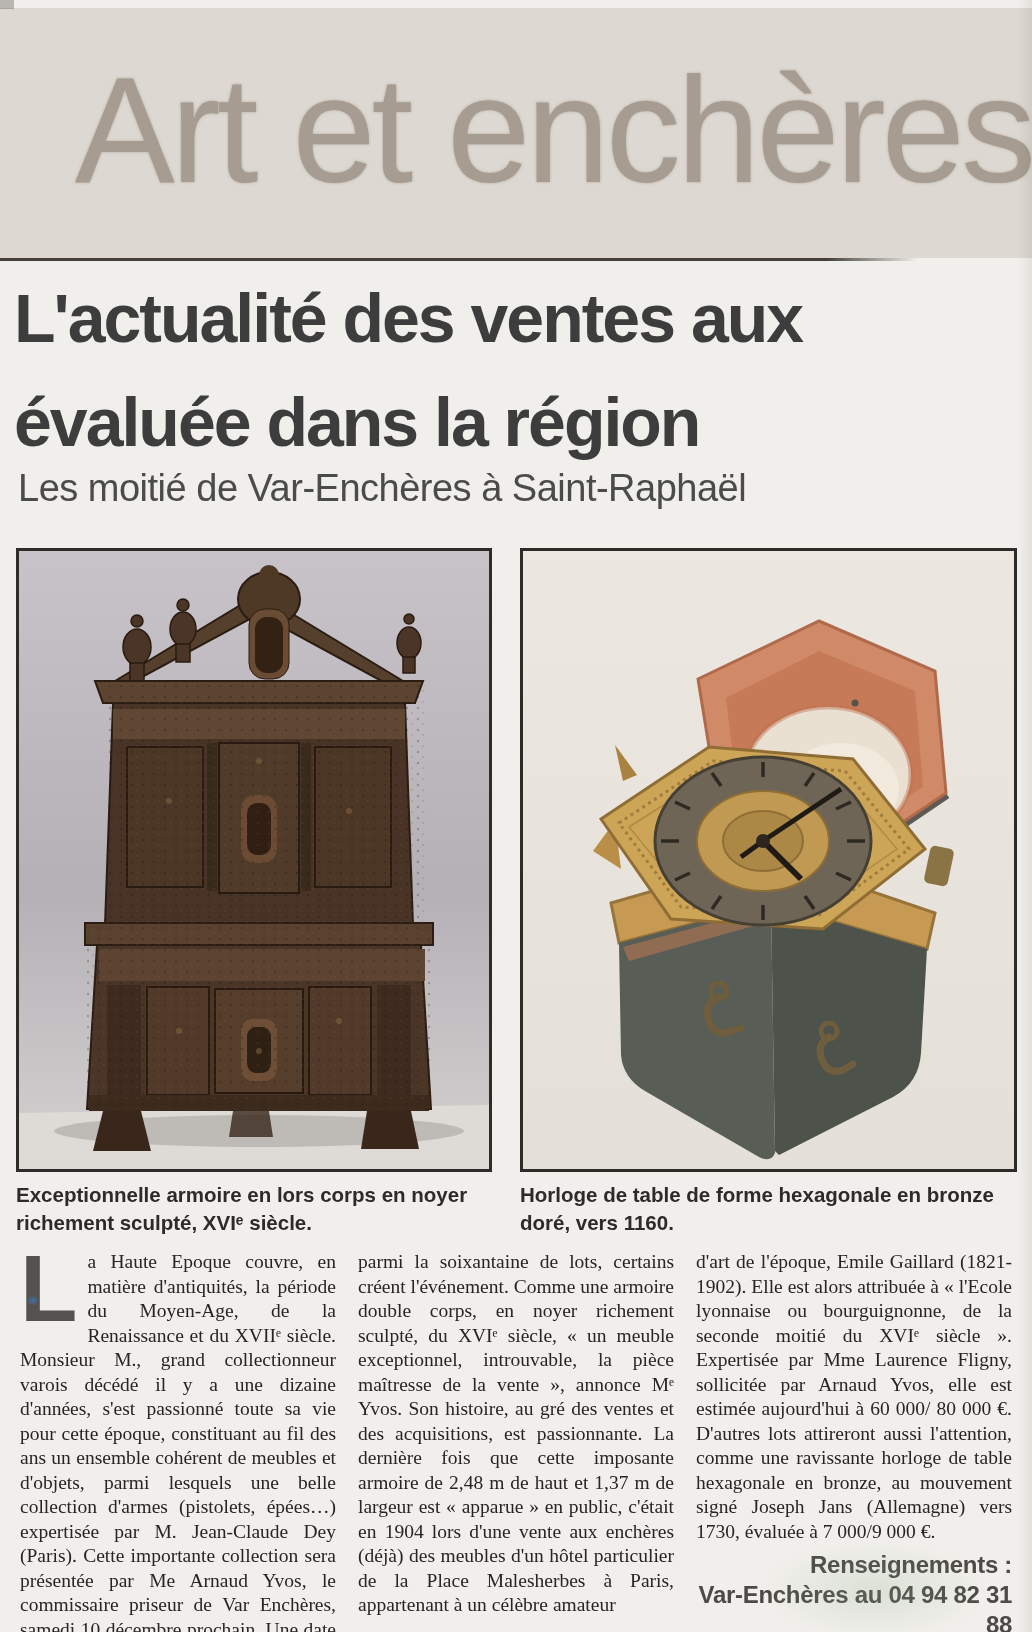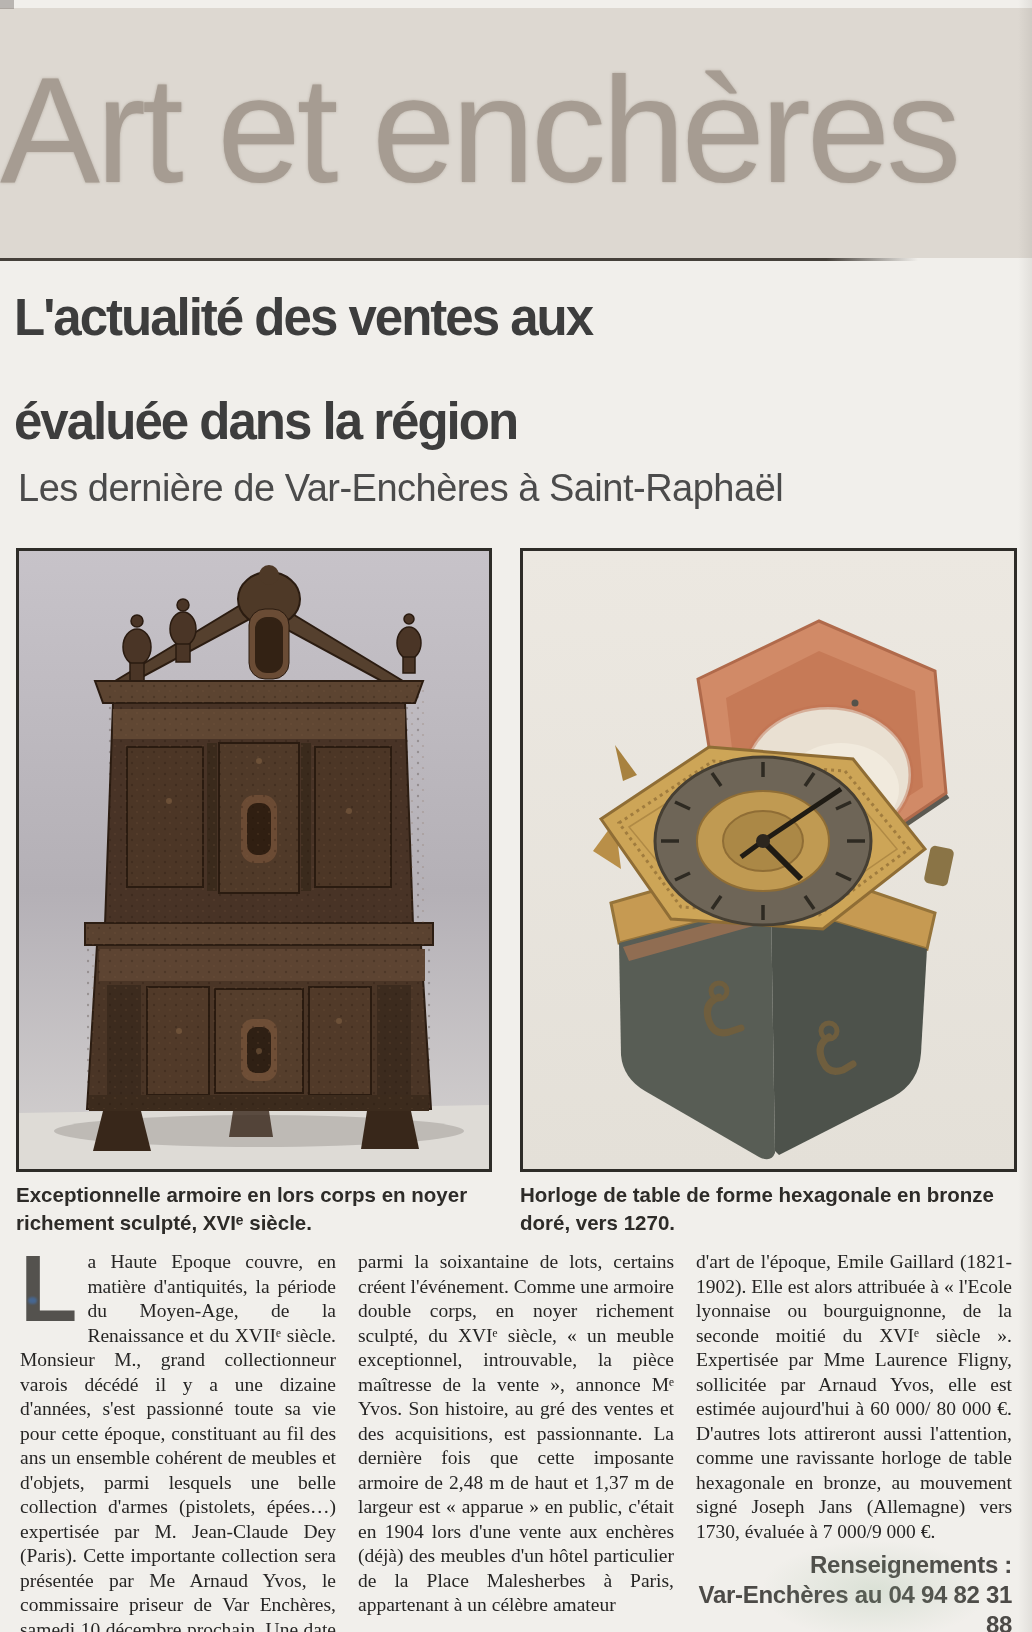--- a/index.html
+++ b/index.html
@@ -1,27 +1,27 @@
 <!DOCTYPE html>
 <html><head>
 <meta charset="utf-8">
 <style>
   html,body{margin:0;padding:0;background:#e6e4e0;}
   .page{position:relative;width:1032px;height:1632px;background:#f1efeb;overflow:hidden;
         font-family:"Liberation Sans","DejaVu Sans",sans-serif;}
   
   .banner{position:absolute;left:0;top:8px;width:1032px;height:250px;background:#ddd8d1;}
-  .banner-text{margin:0;padding-top:22px;text-align:left;font-size:150px;line-height:200px;
+  .banner-text{margin:0;padding-top:22px;text-align:right;font-size:150px;line-height:200px;
         font-weight:400;color:#a69c92;letter-spacing:-4px;
         text-shadow:0 0 3px rgba(166,156,146,.75);}
   .rule{position:absolute;left:0;top:258px;height:3px;width:918px;
         background:linear-gradient(to right,#45403a 90%,rgba(69,64,58,0));}
   
   .headline{position:absolute;left:14px;top:266px;width:1005px;margin:0;
-        font-size:51px;line-height:104px;font-weight:bold;letter-spacing:-2px;color:#3d3d3d;}
+        font-size:68px;line-height:104px;font-weight:bold;letter-spacing:-2px;color:#3d3d3d;}
   .subtitle{position:absolute;left:18px;top:466px;width:1000px;
         font-size:38px;line-height:44px;font-weight:400;color:#4b4b4b;letter-spacing:-0.5px;}
   
   .figure{position:absolute;margin:0;}
   .fig-left{left:16px;top:548px;}
   .fig-right{left:520px;top:548px;}
   .photo{display:block;border:3px solid #2e2c28;}
   .caption{position:absolute;top:1181px;font-weight:bold;font-size:20.5px;line-height:28px;
         color:#2d2b28;}
   .cap-left{left:16px;width:494px;}
@@ -51,21 +51,21 @@
 
   <div class="banner">
     <div class="banner-text">Art et enchères</div>
   </div>
   <div class="rule"></div>
 
   <h1 class="headline">
     <div>L'actualité des ventes aux</div>
     <div>évaluée dans la région</div>
   </h1>
-  <div class="subtitle">Les dernière de Var-Enchères à Saint-Raphaël</div>
+  <div class="subtitle">Les moitié de Var-Enchères à Saint-Raphaël</div>
 
   <figure class="figure fig-left">
     <svg class="photo" width="470" height="618" viewBox="0 0 470 618" role="img">
       <defs>
         <linearGradient id="bgL" x1="0" y1="0" x2="0" y2="1">
           <stop offset="0" stop-color="#c7c3c9"></stop>
           <stop offset="0.55" stop-color="#b4b0b6"></stop>
           <stop offset="1" stop-color="#d5d2d1"></stop>
         </linearGradient>
         <pattern id="carve" width="11" height="11" patternUnits="userSpaceOnUse">
@@ -200,21 +200,21 @@
         <ellipse cx="240" cy="290" rx="40" ry="30" fill="#ab8846" stroke="#8f6d35" stroke-width="2"></ellipse>
         <line x1="240" y1="290" x2="318" y2="238" stroke="#1f1b14" stroke-width="5"></line>
         <line x1="240" y1="290" x2="218" y2="306" stroke="#1f1b14" stroke-width="5"></line>
         <line x1="240" y1="290" x2="278" y2="328" stroke="#1f1b14" stroke-width="6"></line>
         <circle cx="240" cy="290" r="7" fill="#2c261e"></circle>
       </g>
     </svg>
   </figure>
 
   <div class="caption cap-left">Exceptionnelle armoire en lors corps en noyer richement sculpté,  XVIᵉ siècle.</div>
-  <div class="caption cap-right">Horloge de table de forme hexagonale en bronze doré, vers 1270.</div>
+  <div class="caption cap-right">Horloge de table de forme hexagonale en bronze doré, vers 1160.</div>
 
   <div class="article">
     <div class="colx">
       <span class="dropcap">L</span><span>a Haute Epoque couvre, en matière d'antiquités, la période du Moyen-Age, de la Renaissance et du XVIIᵉ siècle. Monsieur M., grand collectionneur varois décédé il y a une dizaine d'années, s'est passionné toute sa vie pour cette époque, constituant au fil des ans un ensemble cohérent de meubles et d'objets, parmi lesquels une belle collection d'armes (pistolets, épées…) expertisée par M. Jean-Claude Dey (Paris). Cette importante collection sera présentée par Me Arnaud Yvos, le commissaire priseur de Var Enchères, samedi 10 décembre prochain. Une date à cocher sur son agenda car,</span>
     </div>
     <div class="colx">
       <span>parmi la soixantaine de lots, certains créent l'événement. Comme une armoire double corps, en noyer richement sculpté, du XVIᵉ siècle, « un meuble exceptionnel, introuvable, la pièce maîtresse de la vente », annonce Mᵉ Yvos. Son histoire, au gré des ventes et des acquisitions, est passionnante. La dernière fois que cette imposante armoire de 2,48 m de haut et 1,37 m de largeur est « apparue » en public, c'était en 1904 lors d'une vente aux enchères (déjà) des meubles d'un hôtel particulier de la Place Malesherbes à Paris, appartenant à un célèbre amateur</span>
     </div>
     <div class="colx">
       <span>d'art de l'époque, Emile Gaillard (1821-1902). Elle est alors attribuée à « l'Ecole lyonnaise ou bourguignonne, de la seconde moitié du XVIᵉ siècle ». Expertisée par Mme Laurence Fligny, sollicitée par Arnaud Yvos, elle est estimée aujourd'hui à 60 000/ 80 000 €. D'autres lots attireront aussi l'attention, comme une ravissante horloge de table hexagonale en bronze, au mouvement signé Joseph Jans (Allemagne) vers 1730, évaluée à 7 000/9 000 €.</span>

